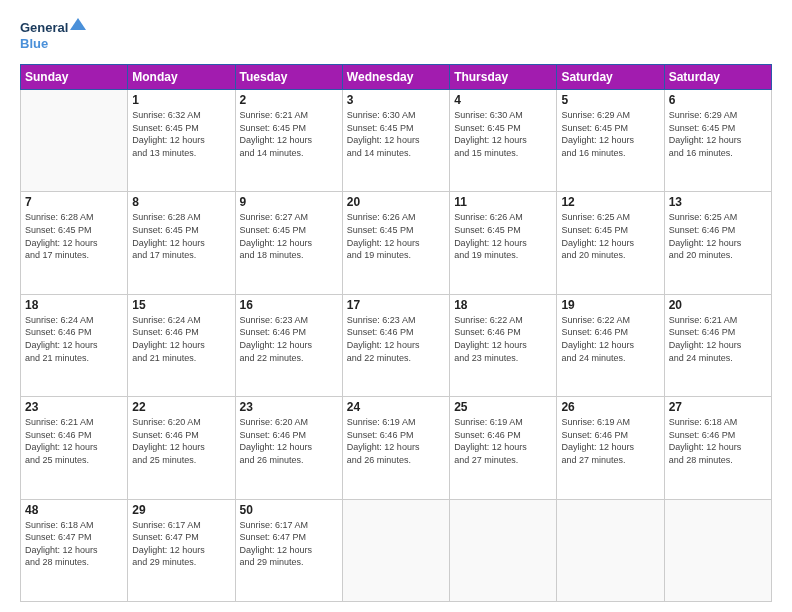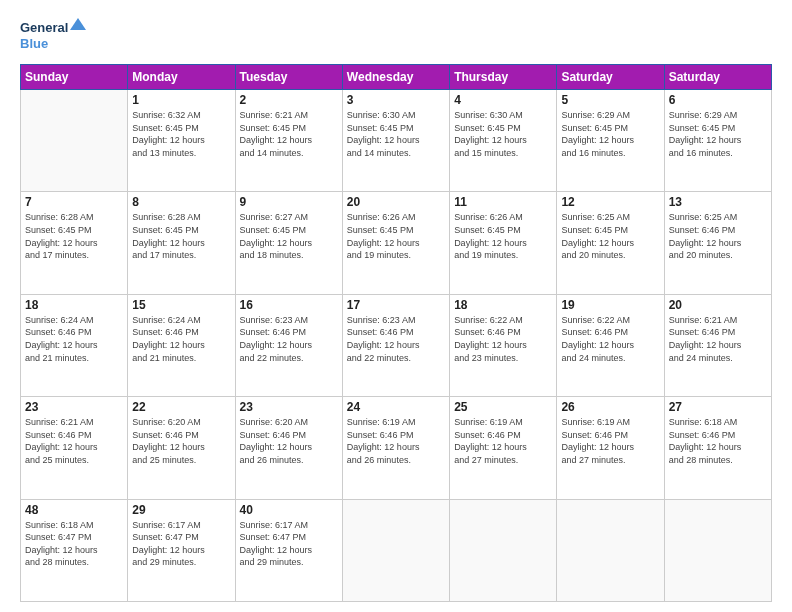--- a/index.html
+++ b/index.html
@@ -320,21 +320,21 @@
 and 28 minutes.</div>
           </td>
           <td>
             <span class="day-num">29</span>
             <div class="cell-info" style="white-space: pre-line;">Sunrise: 6:17 AM
 Sunset: 6:47 PM
 Daylight: 12 hours
 and 29 minutes.</div>
           </td>
           <td>
-            <span class="day-num">40</span>
+            <span class="day-num">50</span>
             <div class="cell-info" style="white-space: pre-line;">Sunrise: 6:17 AM
 Sunset: 6:47 PM
 Daylight: 12 hours
 and 29 minutes.</div>
           </td>
           <td class="empty-cell"></td>
           <td class="empty-cell"></td>
           <td class="empty-cell"></td>
           <td class="empty-cell"></td>
         </tr>

